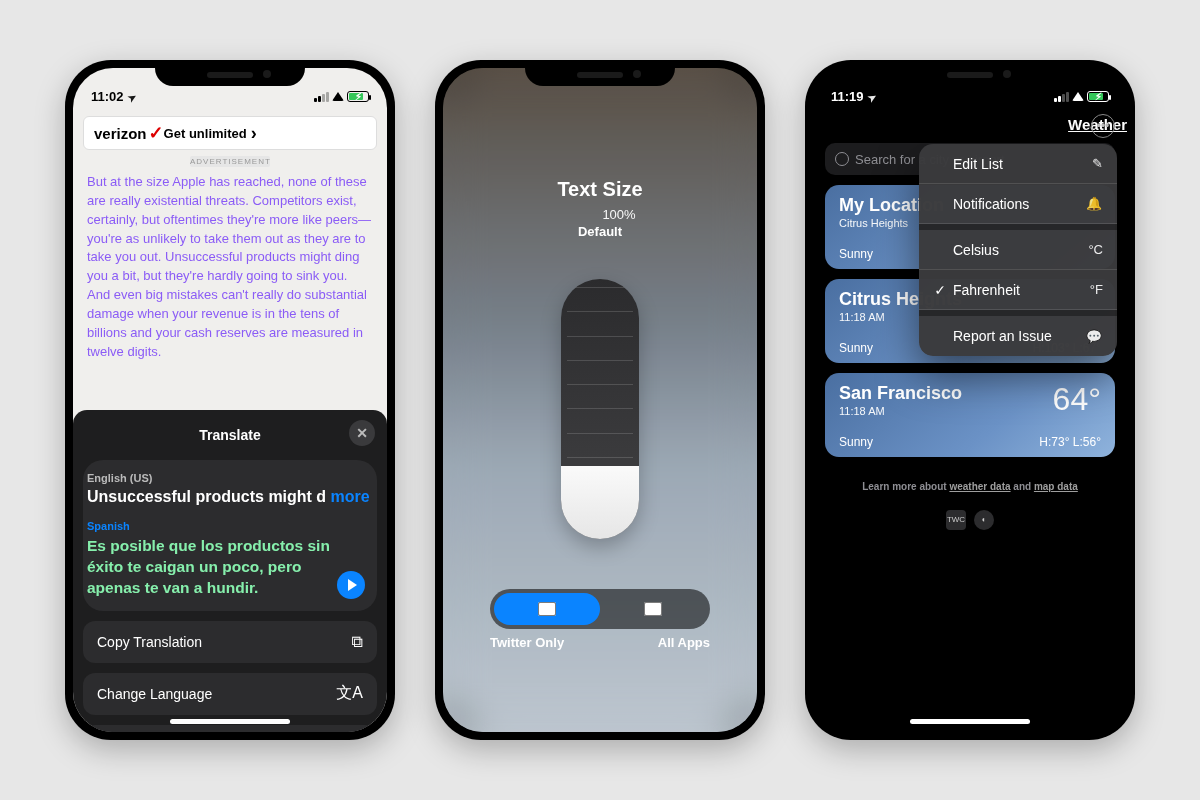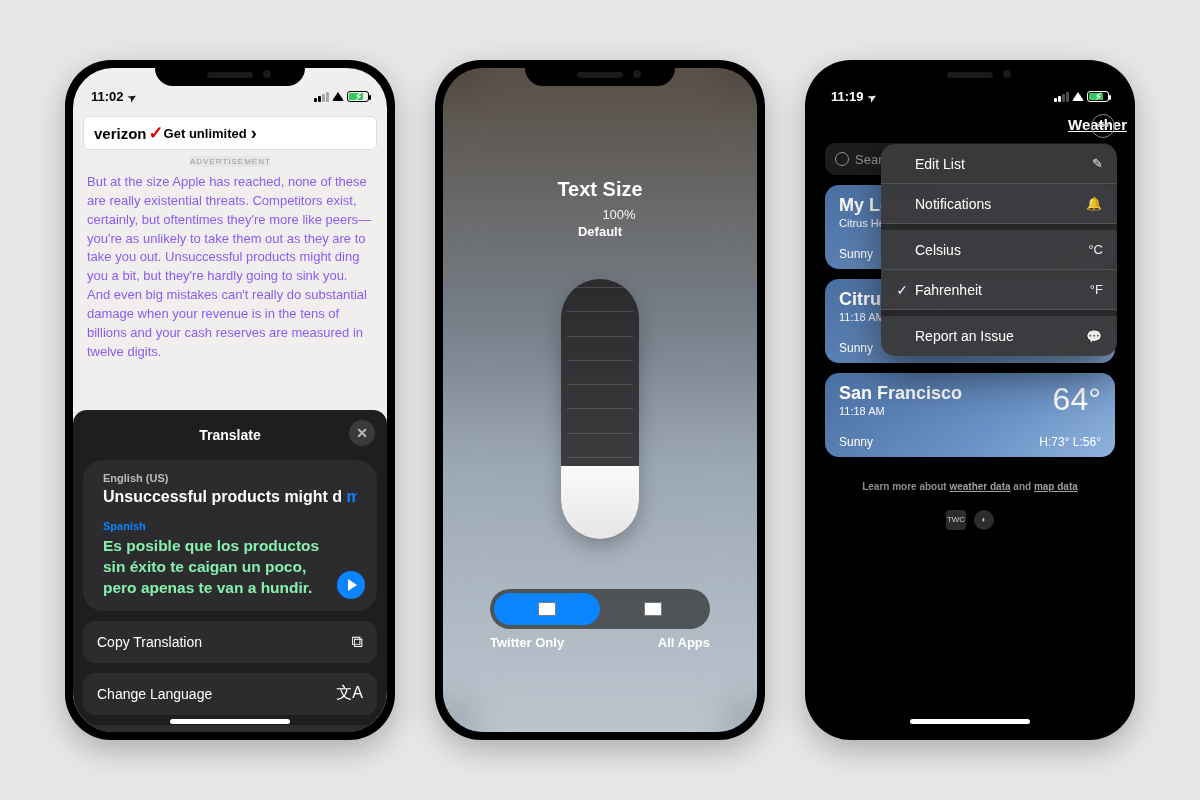--- a/index.html
+++ b/index.html
@@ -40,21 +40,21 @@
   .ad-banner .brand { font-size:15px; display:flex; align-items:center; gap:2px;}
   .ad-banner .brand small{color:#d00;font-size:18px;line-height:0;}
   .ad-banner .cta { font-size:13px; display:flex; align-items:center; gap:4px;}
   .ad-banner .cta::after{content:"›";font-size:18px;font-weight:900;}
   .ad-label { text-align:center; font-size:8px; letter-spacing:1px; color:#999; background:#e6e6e6; width:80px; margin:2px auto 6px; border-radius:2px; padding:1px 0;}
   .article { padding:0 14px; font-size:13px; line-height:1.45; color:#8b5cf6; }
 
   .sheet { position:absolute; left:0; right:0; bottom:0; top:342px; background:rgba(25,25,27,.98); border-top-left-radius:14px; border-top-right-radius:14px; padding:10px 10px 0; color:#fff; }
   .sheet-hdr { display:flex; align-items:center; justify-content:center; position:relative; height:30px; font-weight:600; font-size:14px;}
   .sheet-close { position:absolute; right:2px; top:0; width:26px;height:26px;border-radius:50%;background:#3a3a3c;display:flex;align-items:center;justify-content:center;color:#bbb;font-size:14px;}
-  .card { background:#2c2c2e; border-radius:20px; padding:12px 20px; margin-top:10px; position:relative;}
+  .card { background:#2c2c2e; border-radius:20px; padding:12px 4px; margin-top:10px; position:relative;}
   .lang-label { font-size:11px; color:#bbb; font-weight:600;}
   .src-text { font-size:16px; font-weight:600; color:#fff; margin-top:4px; white-space:nowrap; overflow:hidden; }
   .src-text .more { color:#0a84ff; font-weight:600; }
   .tgt-label { font-size:11px; color:#0a84ff; font-weight:600; margin-top:14px;}
   .tgt-text { font-size:15.5px; font-weight:700; color:#86efac; line-height:1.35; margin-top:4px; padding-right:34px;}
   .play { position:absolute; right:12px; bottom:12px; width:28px;height:28px;border-radius:50%;background:#0a84ff;display:flex;align-items:center;justify-content:center;}
   .play::after{content:"";border-left:9px solid #fff;border-top:6px solid transparent;border-bottom:6px solid transparent;margin-left:2px;}
   .row { background:#2c2c2e; border-radius:12px; height:42px; margin-top:10px; display:flex; align-items:center; justify-content:space-between; padding:0 14px; font-size:14px;}
   .row .ico { font-size:16px; color:#fff;}
 
@@ -88,21 +88,21 @@
   .wcard .sub  { font-size:11px; opacity:.95; margin-top:1px;}
   .wcard .temp { position:absolute; right:14px; top:8px; font-size:32px; font-weight:300;}
   .wcard .cond { font-size:12px; margin-top:18px;}
   .wcard .hl   { position:absolute; right:14px; bottom:8px; font-size:12px;}
   .learn { text-align:center; font-size:10px; color:#8e8e93; margin-top:14px;font-weight:bold; }
   .learn u { color:#9e9e9e; }
   .providers { text-align:center; margin-top:8px; color:#666; display:flex; justify-content:center; gap:8px;}
   .prov { width:20px;height:20px;background:#2c2c2e;border-radius:4px; font-size:8px; line-height:1; display:flex;align-items:center;justify-content:center; color:#ccc; text-align:center;}
 
   
-  .popover { position:absolute; top:76px; right:10px; width:236px; background:rgba(58,58,60,.98); border-radius:14px; overflow:hidden; z-index:40; box-shadow:0 20px 40px rgba(0,0,0,.5);}
+  .popover { position:absolute; top:76px; right:10px; width:198px; background:rgba(58,58,60,.98); border-radius:14px; overflow:hidden; z-index:40; box-shadow:0 20px 40px rgba(0,0,0,.5);}
   .popover .item { height:40px; display:flex; align-items:center; justify-content:space-between; padding:0 14px; font-size:14px; border-bottom:0.5px solid rgba(255,255,255,.12);}
   .popover .item:last-child{border-bottom:none;}
   .popover .check { width:14px;text-align:center;color:#fff;}
   .popover .lbl { flex:1; padding-left:6px;}
   .popover .ric { font-size:13px; opacity:.9;}
   .popover .sep { height:6px; background:rgba(0,0,0,.35);}
 </style>
 </head>
 <body>
 

